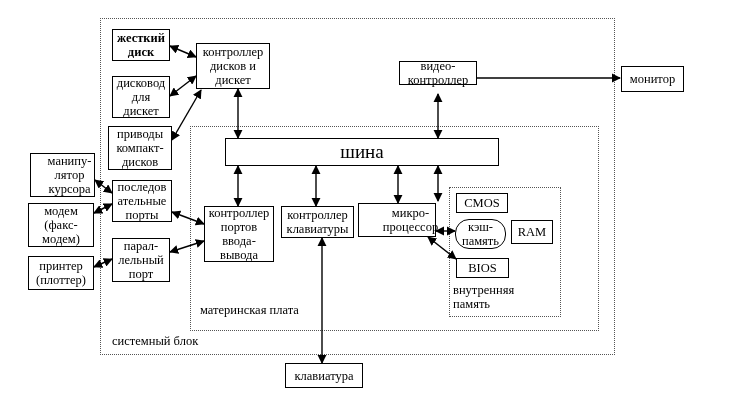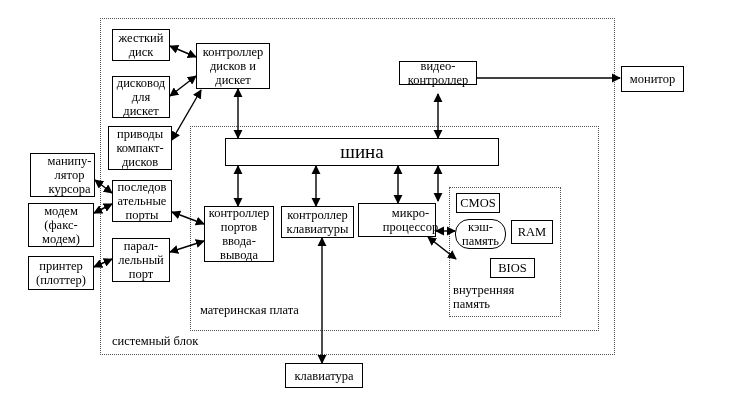--- a/index.html
+++ b/index.html
@@ -21,39 +21,39 @@
 
   
   .g-system     { left:100px; top:18px;  width:515px; height:337px; }
   .g-mobo       { left:190px; top:126px; width:409px; height:205px; }
   .g-intmem     { left:449px; top:187px; width:112px; height:130px; z-index:1; }
   .gl-system    { left:112px; top:334px; }
   .gl-mobo      { left:200px; top:303px; }
   .gl-intmem    { left:453px; top:283px; }
 
   
-  .n-hdd        { left:112px; top:29px;  width:58px; height:32px; }
+  .n-hdd        { left:112px; top:29px;  width:58px; height:32px;font-weight:bold; }
   .n-floppy     { left:112px; top:76px;  width:58px; height:42px; }
   .n-cdrom      { left:108px; top:126px; width:64px; height:44px; }
   .n-diskctrl   { left:196px; top:43px;  width:74px; height:46px; }
   .n-videoctrl  { left:399px; top:61px;  width:78px; height:24px; }
   .n-monitor    { left:621px; top:66px;  width:63px; height:26px; }
   .n-bus        { left:225px; top:138px; width:274px; height:28px; font-size:19px; }
   .n-mouse      { left:30px;  top:153px; width:65px;  height:44px;padding-left:15px; }
   .n-modem      { left:28px;  top:203px; width:66px;  height:44px; }
   .n-printer    { left:28px;  top:256px; width:66px;  height:34px; }
   .n-serial     { left:112px; top:180px; width:60px;  height:42px; }
   .n-parallel   { left:112px; top:238px; width:58px;  height:44px; }
   .n-ioctrl     { left:204px; top:206px; width:70px;  height:56px; }
   .n-kbdctrl    { left:281px; top:206px; width:73px;  height:32px; }
   .n-cpu        { left:358px; top:203px; width:78px;  height:34px;padding-left:28px; }
-  .n-cmos       { left:456px; top:193px; width:44px;  height:20px; }
+  .n-cmos       { left:456px; top:193px; width:52px;  height:20px; }
   .n-cache      { left:455px; top:219px; width:51px;  height:30px;border-radius:14px; }
   .n-ram        { left:511px; top:220px; width:42px;  height:24px; }
-  .n-bios       { left:456px; top:258px; width:45px;  height:20px;margin-left:34px; }
+  .n-bios       { left:456px; top:258px; width:53px;  height:20px; }
   .n-keyboard   { left:285px; top:363px; width:78px;  height:25px; }
 </style>
 </head>
 <body>
 
 <div class="canvas">
 
   <div class="group g-system"></div>
   <div class="group g-mobo"></div>
   <div class="group g-intmem"></div>

